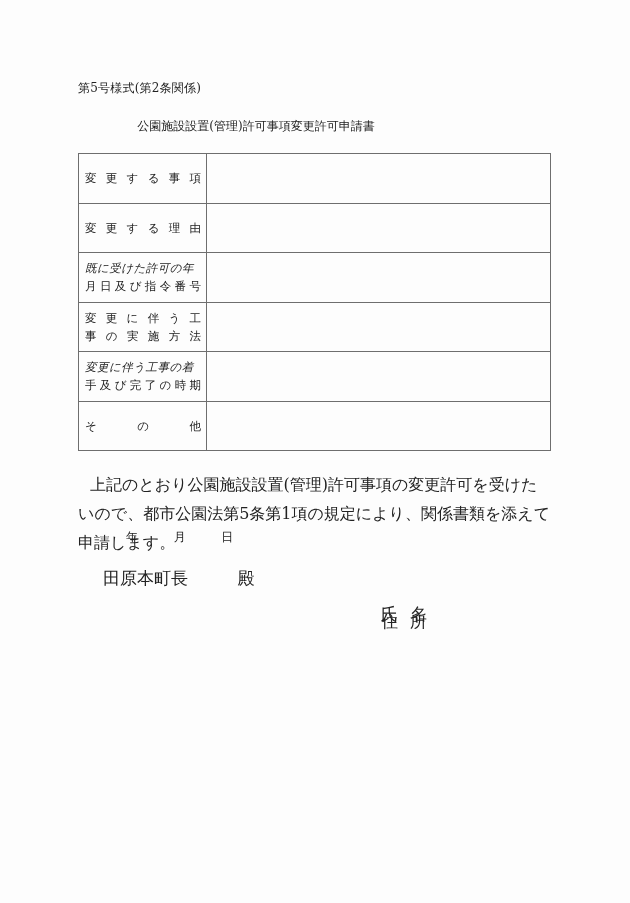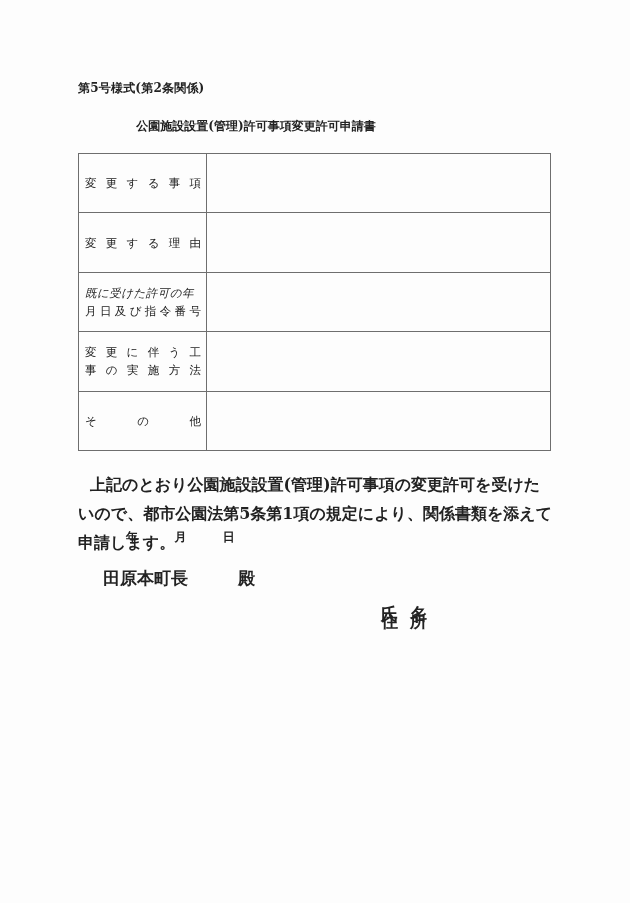--- a/index.html
+++ b/index.html
@@ -4,21 +4,21 @@
   <style>
     html, body { margin: 0; padding: 0; }
     body {
       width: 630px; height: 903px;
       background: #fdfdfd;
       position: relative;
       font-family: "DejaVu Serif", "Liberation Serif", serif;
       color: #222;
       overflow: hidden;
     }
-    .abs { position: absolute; font-weight: bold; }
+    .abs { position: absolute; }
     .form-number { left: 78px; top: 80px; font-size: 12px; letter-spacing: 0.2px; }
     .doc-title { left: 0; width: 512px; top: 118px; font-size: 12px; text-align: center; }
     .form-table {
       position: absolute; left: 78px; top: 153px;
       width: 473px; height: 298px;
       border-collapse: collapse;
       table-layout: fixed;
     }
     .form-table td {
       border: 1.3px solid #6e6e6e;
@@ -109,20 +109,36 @@
         <span>実</span>
         <span>施</span>
         <span>方</span>
         <span>法</span>
       </div>
     </td>
     <td class="value-cell"></td>
   </tr>
   <tr>
     <td class="label-cell">
+      <div class="lbl-2line">変更に伴う工事の着</div>
+      <div class="lbl-2line-spread">
+        <span>手</span>
+        <span>及</span>
+        <span>び</span>
+        <span>完</span>
+        <span>了</span>
+        <span>の</span>
+        <span>時</span>
+        <span>期</span>
+      </div>
+    </td>
+    <td class="value-cell"></td>
+  </tr>
+  <tr>
+    <td class="label-cell">
       <div class="lbl">
         <span>そ</span>
         <span>の</span>
         <span>他</span>
       </div>
     </td>
     <td class="value-cell"></td>
   </tr>
 </tbody>
   </table>

